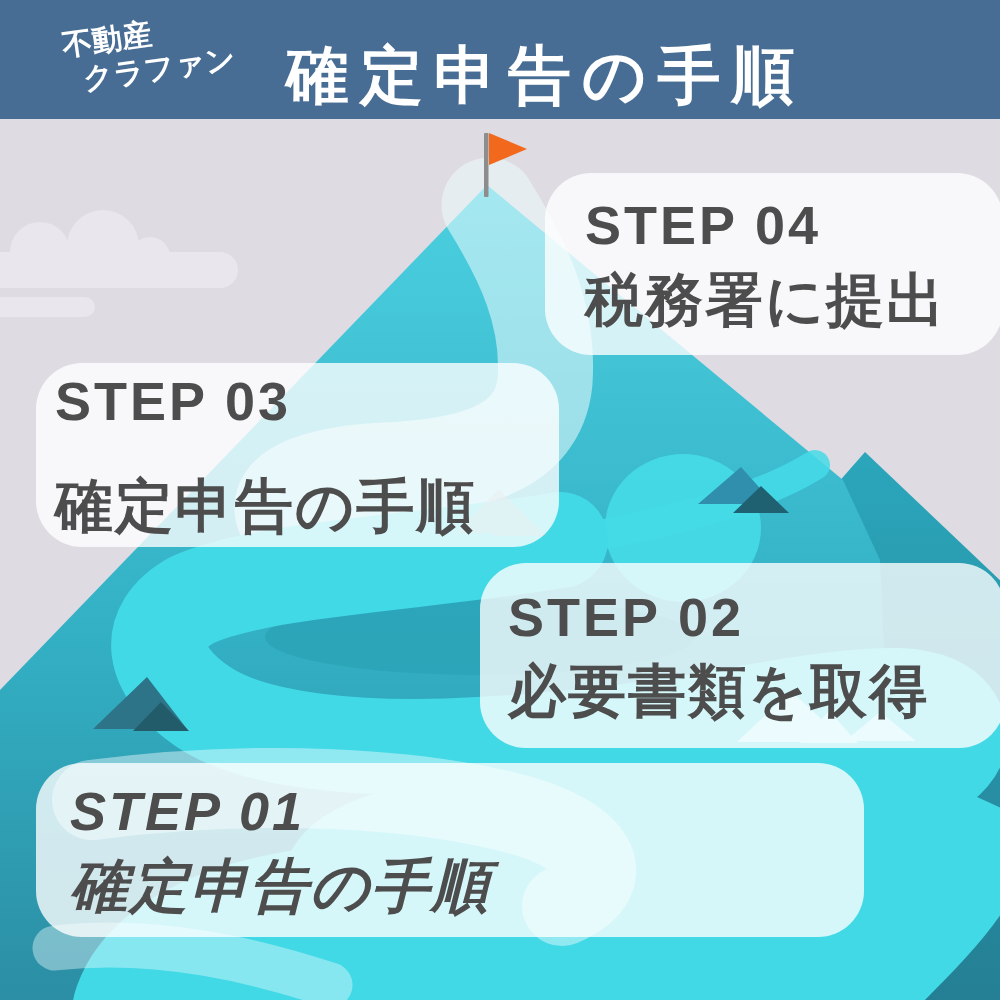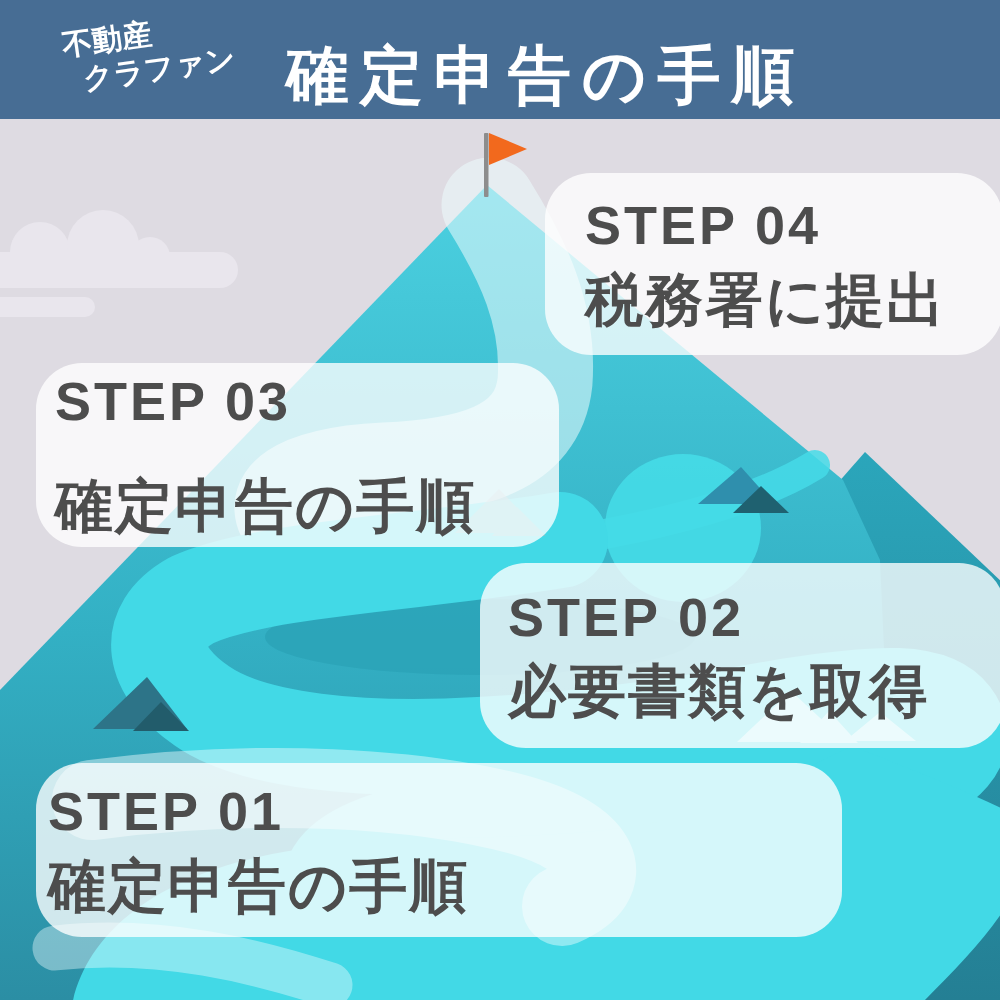--- a/index.html
+++ b/index.html
@@ -45,21 +45,21 @@
     font-size:54px;font-weight:bold;letter-spacing:3px;line-height:1.12;
     white-space:nowrap;
   }
   .step-desc{
     font-size:58px;font-weight:bold;letter-spacing:2px;line-height:1.12;
     margin-top:12px;white-space:nowrap;
   }
   .card-4{left:545px;top:54px;width:418px;height:182px;padding-left:40px;}
   .card-3{left:36px;top:244px;width:504px;height:184px;padding-left:19px;gap:31px;}
   .card-2{left:480px;top:444px;width:497px;height:185px;padding-left:28px;}
-  .card-1{left:36px;top:644px;width:794px;height:174px;padding-left:12px;}
+  .card-1{left:36px;top:644px;width:794px;height:174px;padding-left:34px;font-style:italic;}
 </style>
 </head>
 <body>
 
 <div class="frame">
 
   <div class="header">
     <div class="badge">
       <span class="line1">不動産</span>
       <span class="line2">クラファン</span>

